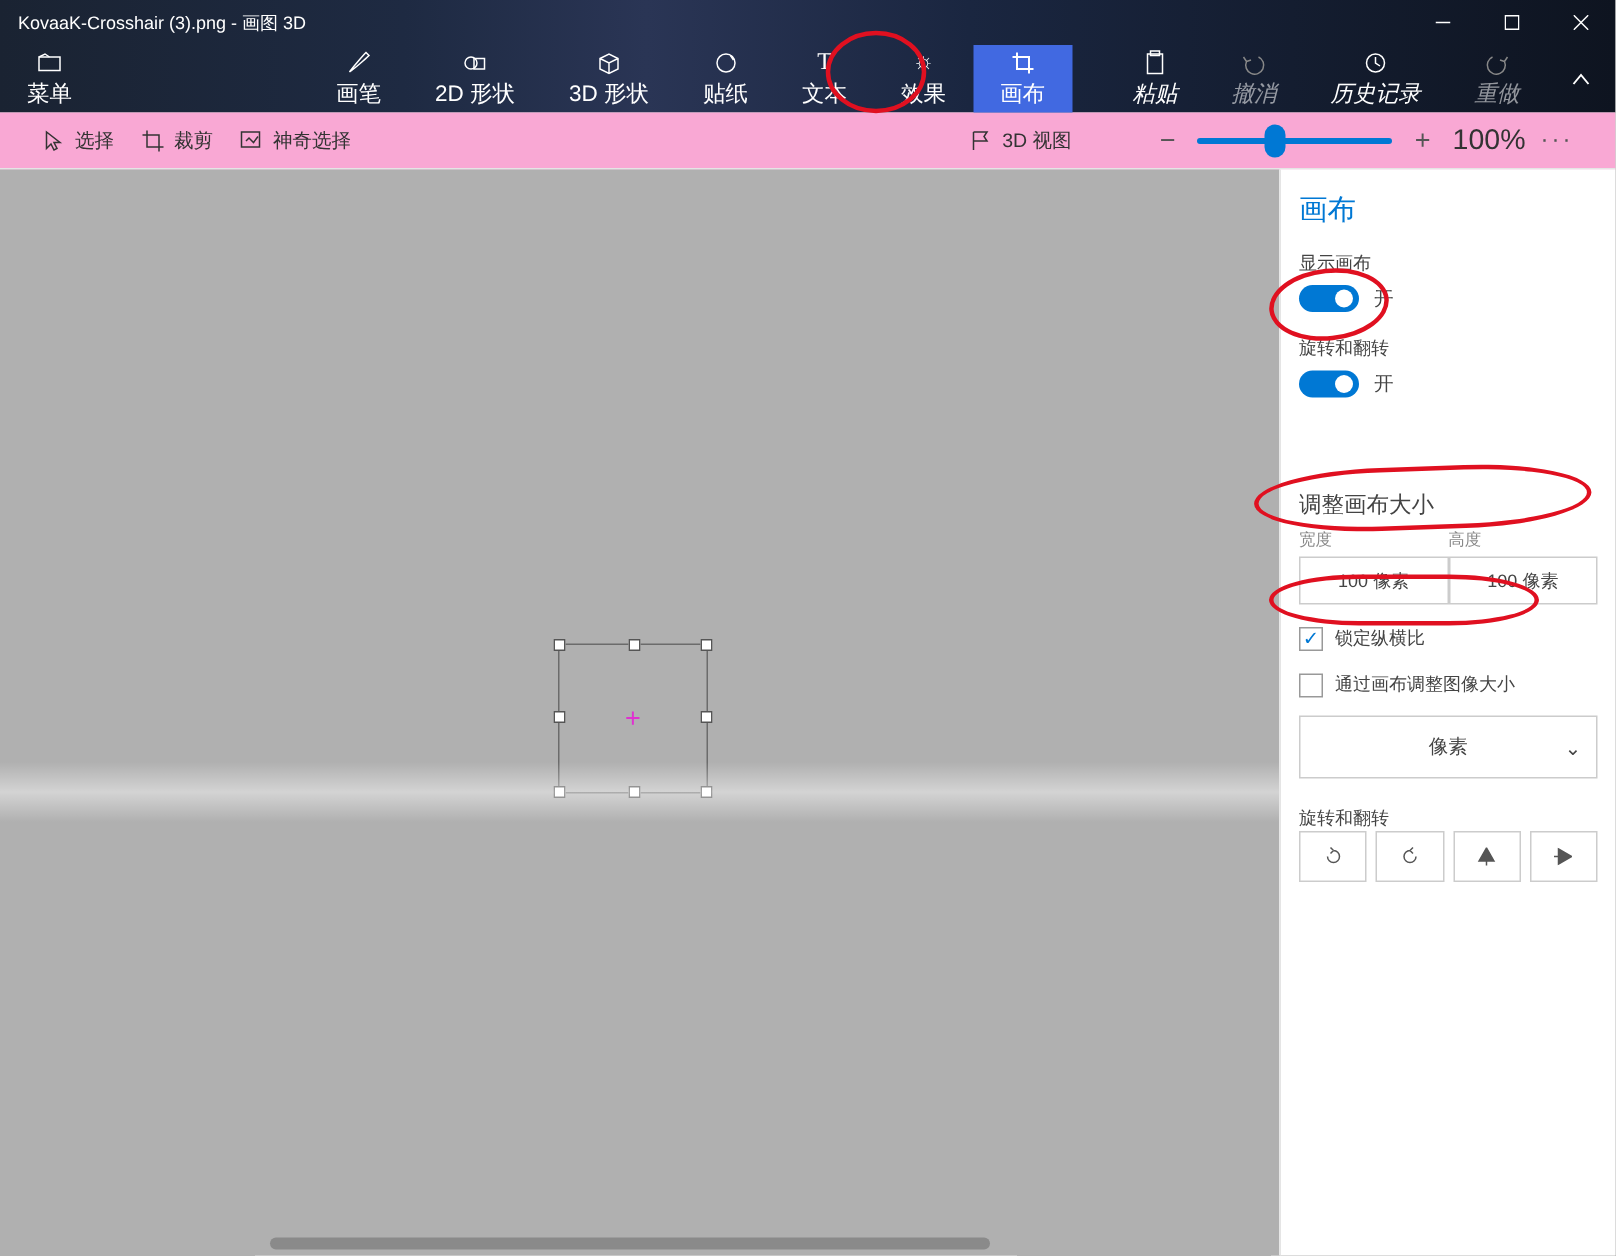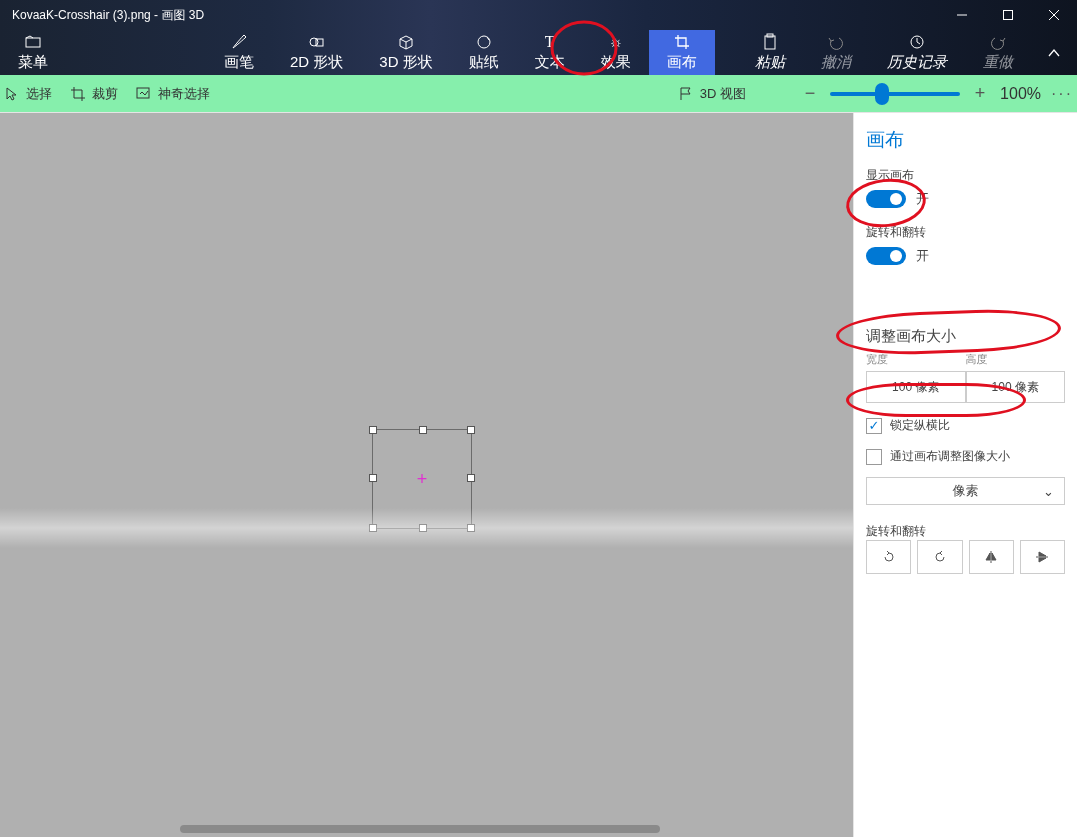--- a/index.html
+++ b/index.html
@@ -17,29 +17,29 @@
 .ribbon-item.active { background: #4169e1; }
 .ribbon-item svg, .ribbon-item .glyph { width: 18px; height: 18px; display: flex; align-items: center; justify-content: center; font-size: 16px; }
 .ribbon-item span { font-size: 15px; }
 .ribbon-gap { flex: 1; }
 .ribbon-right { display: flex; align-items: center; font-style: italic; }
 .ribbon-right .ribbon-item span { opacity: 0.55; }
 .ribbon-right .ribbon-item.enabled span { opacity: 1; }
 .collapse-btn { width: 46px; display: flex; align-items: center; justify-content: center; }
 
 
-.toolbar { height: 38px; background: #86efac; border-bottom: 1px solid #e5e5e5; display: flex; align-items: center; padding: 0 4px; font-size: 13px; color: #333; gap: 18px; }
+.toolbar { height: 38px; background: #f9a8d4; border-bottom: 1px solid #e5e5e5; display: flex; align-items: center; padding: 0 28px; font-size: 13px; color: #333; gap: 18px; }
 .tool-btn { display: flex; align-items: center; gap: 6px; }
 .tool-btn svg { width: 16px; height: 16px; }
 .tool-spacer { flex: 1; }
 .zoom-group { display: flex; align-items: center; gap: 10px; }
 .zoom-btn { width: 20px; height: 20px; display: flex; align-items: center; justify-content: center; font-size: 18px; color: #555; }
 .zoom-slider { width: 130px; height: 4px; background: #0078d4; border-radius: 2px; position: relative; }
 .zoom-slider .thumb { position: absolute; width: 14px; height: 22px; background: #0078d4; border-radius: 7px; top: -9px; left: 45px; }
-.zoom-pct { font-size: 16px; }
+.zoom-pct { font-size: 19px; }
 .more-btn { font-size: 16px; letter-spacing: 2px; color: #555; }
 
 
 .main { display: flex; height: calc(837px - 30px - 45px - 38px); }
 .canvas-area { flex: 1; background: #b0b0b0; position: relative; overflow: hidden; }
 .canvas-area::after { content:""; position:absolute; left:0; right:0; top: 395px; height: 40px; background: linear-gradient(to bottom, rgba(255,255,255,0) 0%, rgba(255,255,255,0.45) 50%, rgba(255,255,255,0) 100%); }
 .scrollbar-bottom { position: absolute; bottom: 4px; left: 180px; width: 480px; height: 8px; background: #8a8a8a; border-radius: 4px; }
 
 
 .selection { position: absolute; left: 372px; top: 316px; width: 100px; height: 100px; border: 1px solid #6b6b6b; }
@@ -57,21 +57,21 @@
 .toggle { width: 40px; height: 18px; background: #0078d4; border-radius: 9px; position: relative; }
 .toggle .knob { position: absolute; width: 12px; height: 12px; background: #fff; border-radius: 50%; top: 3px; right: 4px; }
 .section-title { font-size: 15px; margin: 16px 0 6px; }
 .size-row { display: flex; gap: 0; }
 .size-col { flex: 1; }
 .size-col .small-label { font-size: 11px; color: #888; margin-bottom: 4px; }
 .size-input { border: 1px solid #ccc; height: 32px; display: flex; align-items: center; justify-content: center; font-size: 12px; }
 .check-row { display: flex; align-items: center; gap: 8px; margin-top: 14px; font-size: 12px; }
 .check { width: 16px; height: 16px; border: 1px solid #999; display: flex; align-items: center; justify-content: center; }
 .check.checked::after { content: "✓"; color: #0078d4; font-size: 13px; }
-.dropdown { margin-top: 12px; border: 1px solid #ccc; height: 28px; display: flex; align-items: center; justify-content: center; position: relative; font-size: 13px; }
+.dropdown { margin-top: 12px; border: 1px solid #ccc; height: 42px; display: flex; align-items: center; justify-content: center; position: relative; font-size: 13px; }
 .dropdown .chev { position: absolute; right: 10px; }
 .rot-title { font-size: 12px; margin: 18px 0 0; }
 .rot-row { display: flex; gap: 6px; }
 .rot-btn { flex: 1; height: 34px; border: 1px solid #ccc; display: flex; align-items: center; justify-content: center; }
 
 
 .anno { position: absolute; border: 3px solid #e01020; border-radius: 50%; pointer-events: none; }
 </style>
 </head>
 <body>

